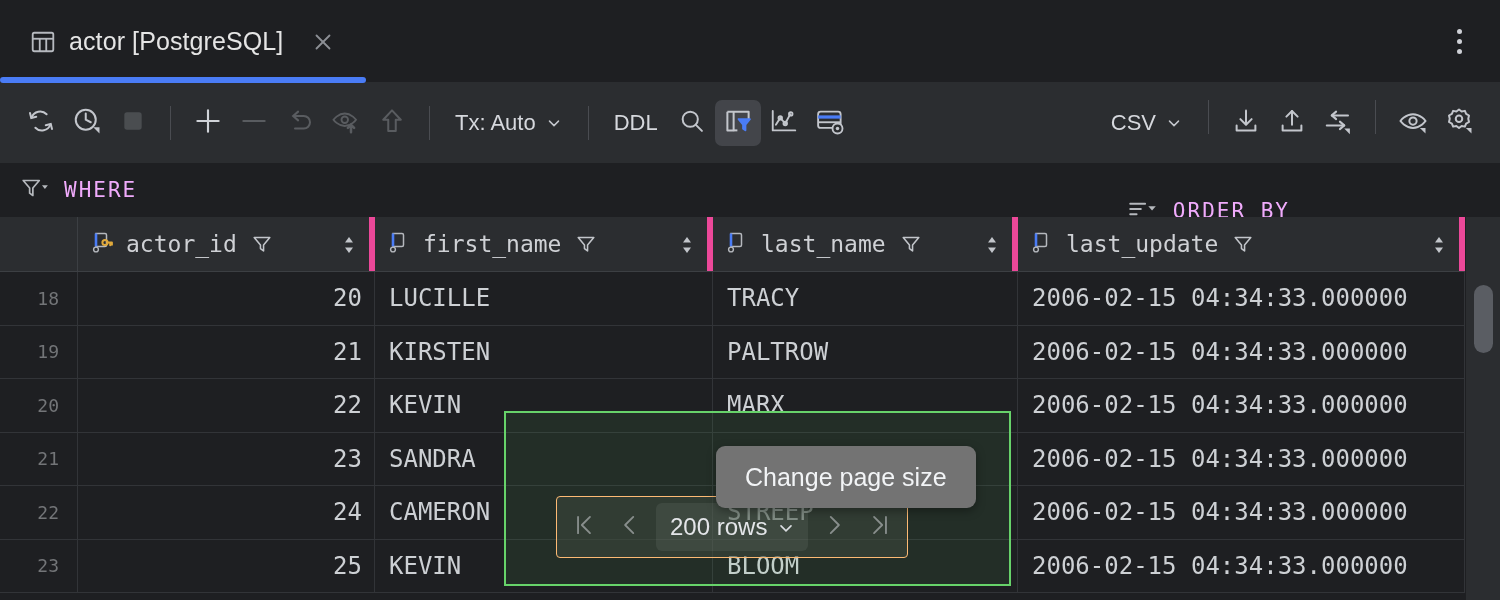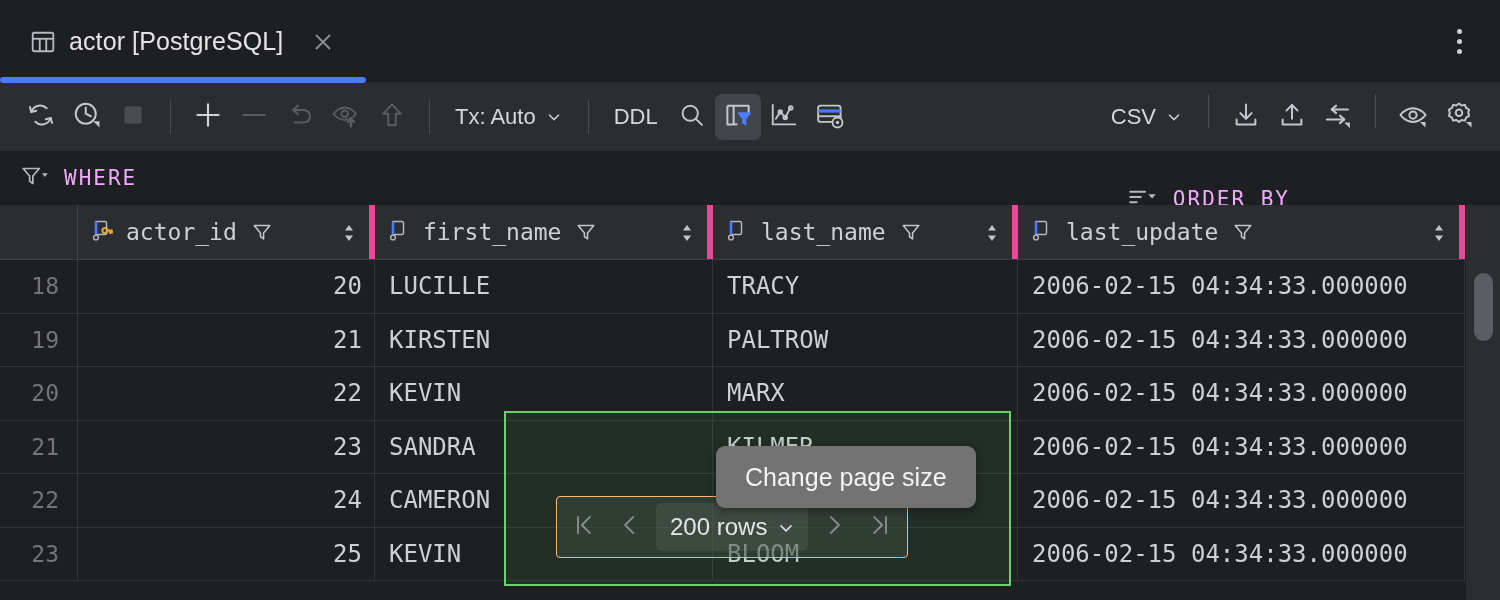--- a/index.html
+++ b/index.html
@@ -59,21 +59,21 @@
     width: 30px; height: 30px;
     display: flex; flex-direction: column;
     align-items: center; justify-content: center;
     gap: 5px;
     cursor: pointer;
   }
   .kebab i { width: 5px; height: 5px; border-radius: 50%; background: #ced0d6; display: block; }
 
   
   .toolbar {
-    height: 68px;
+    height: 80px;
     background: #2b2d30;
     display: flex;
     align-items: center;
     padding: 0 18px;
     position: relative;
   }
   .tb-left { display: flex; align-items: center; }
   .tb-right { display: flex; margin-left: auto; }
   .tbtn {
     width: 46px; height: 46px;
@@ -161,21 +161,21 @@
     font-family: "DejaVu Sans Mono", monospace;
     font-size: 24px;
     color: #cdd0d4;
     white-space: nowrap;
     overflow: hidden;
   }
   .gc.rownum {
     justify-content: flex-end;
     color: #737578;
     padding-right: 18px;
-    font-size: 23px;
+    font-size: 18px;
   }
   .gc.num { justify-content: flex-end; padding-right: 12px; }
 
   
   .w-rownum { width: 78px; flex: none; }
   .w-actor  { width: 297px; flex: none; }
   .w-first  { width: 338px; flex: none; }
   .w-last   { width: 305px; flex: none; }
   .w-update { width: 447px; flex: none; }
 

